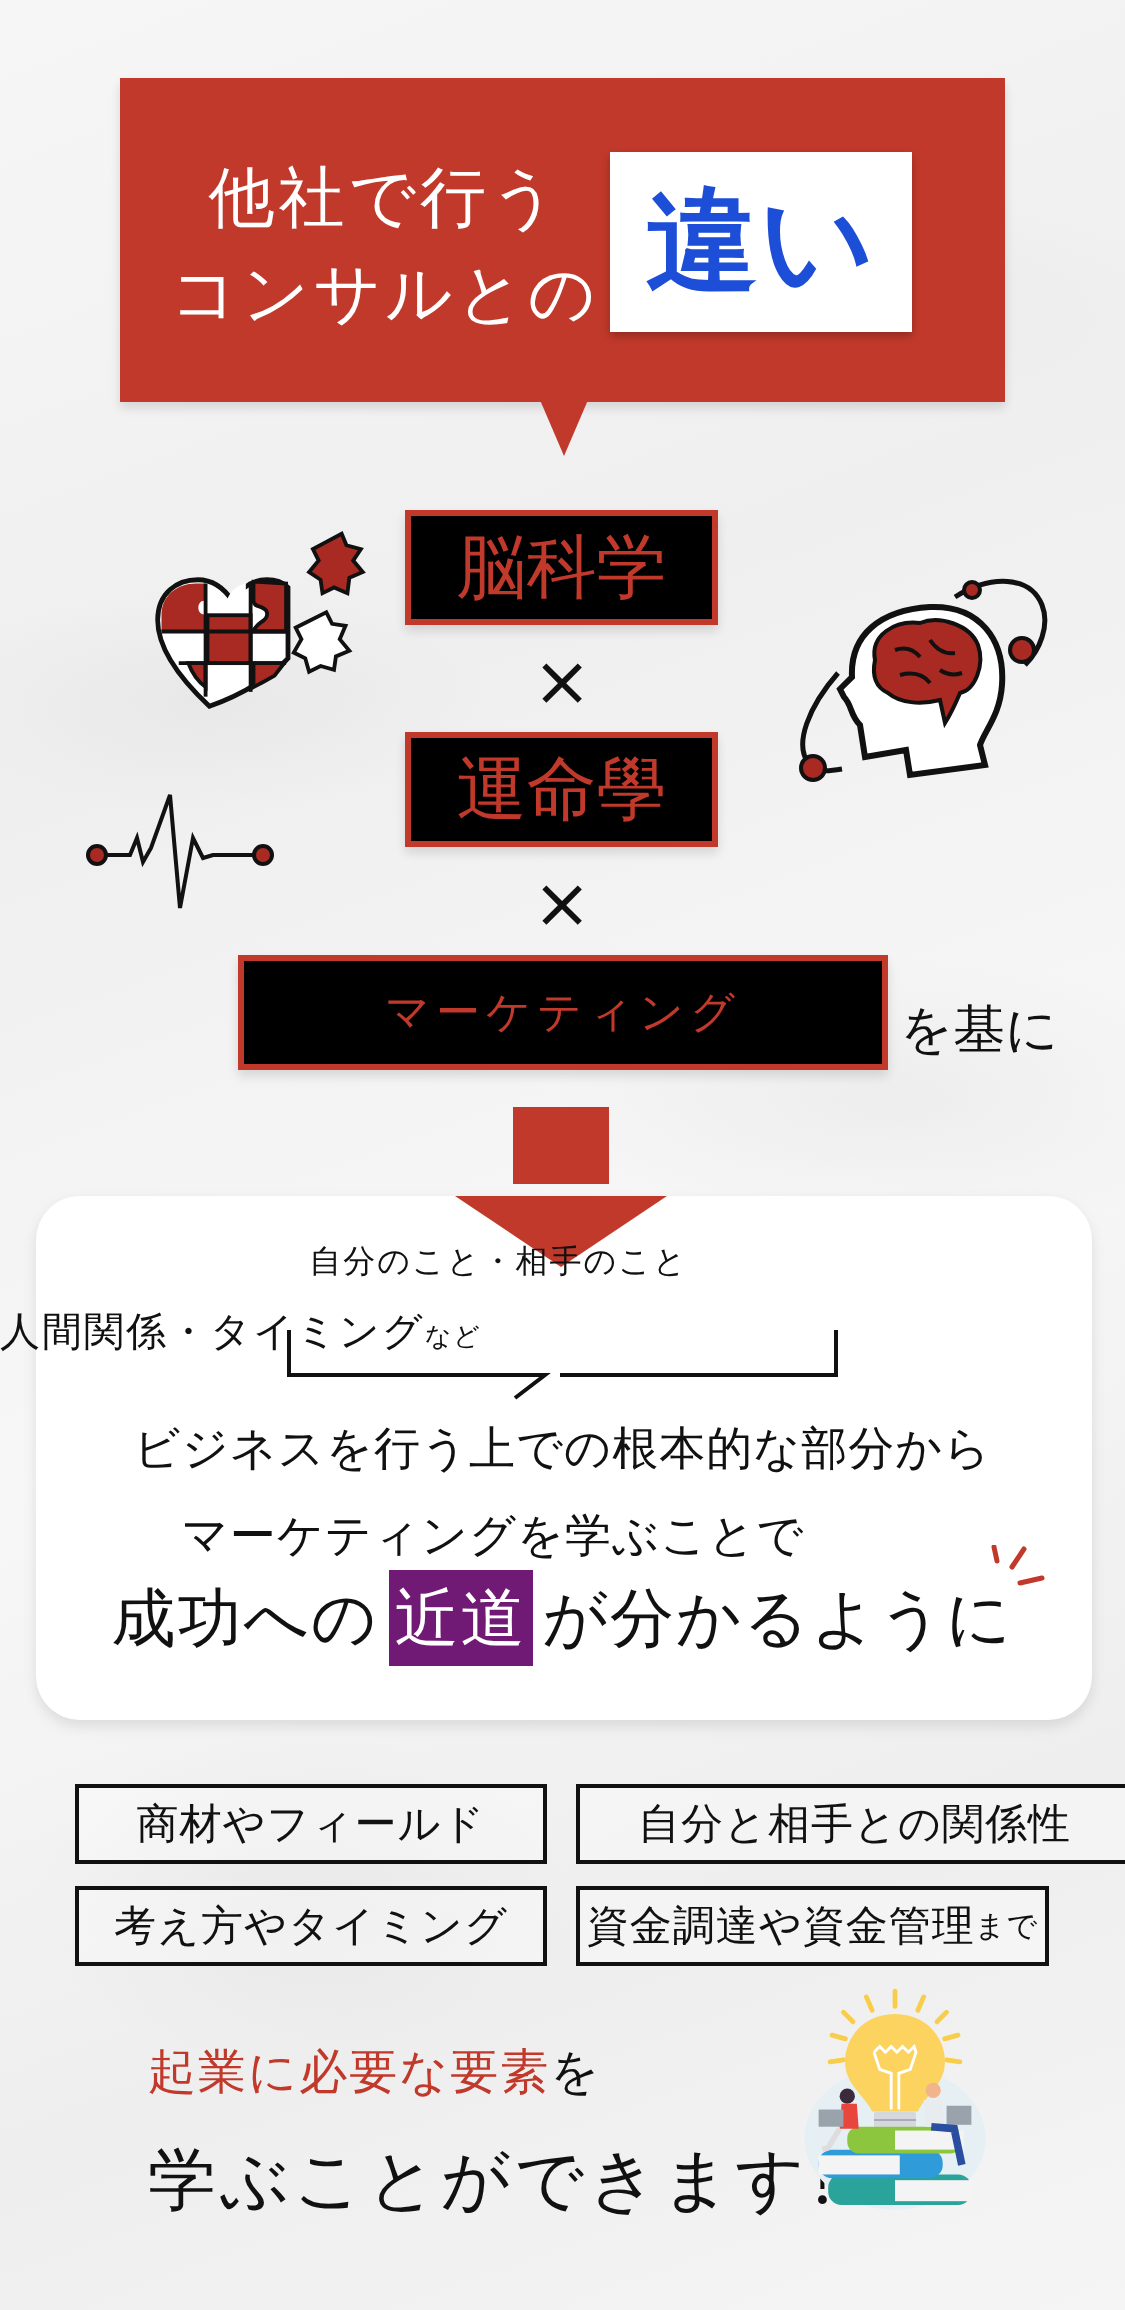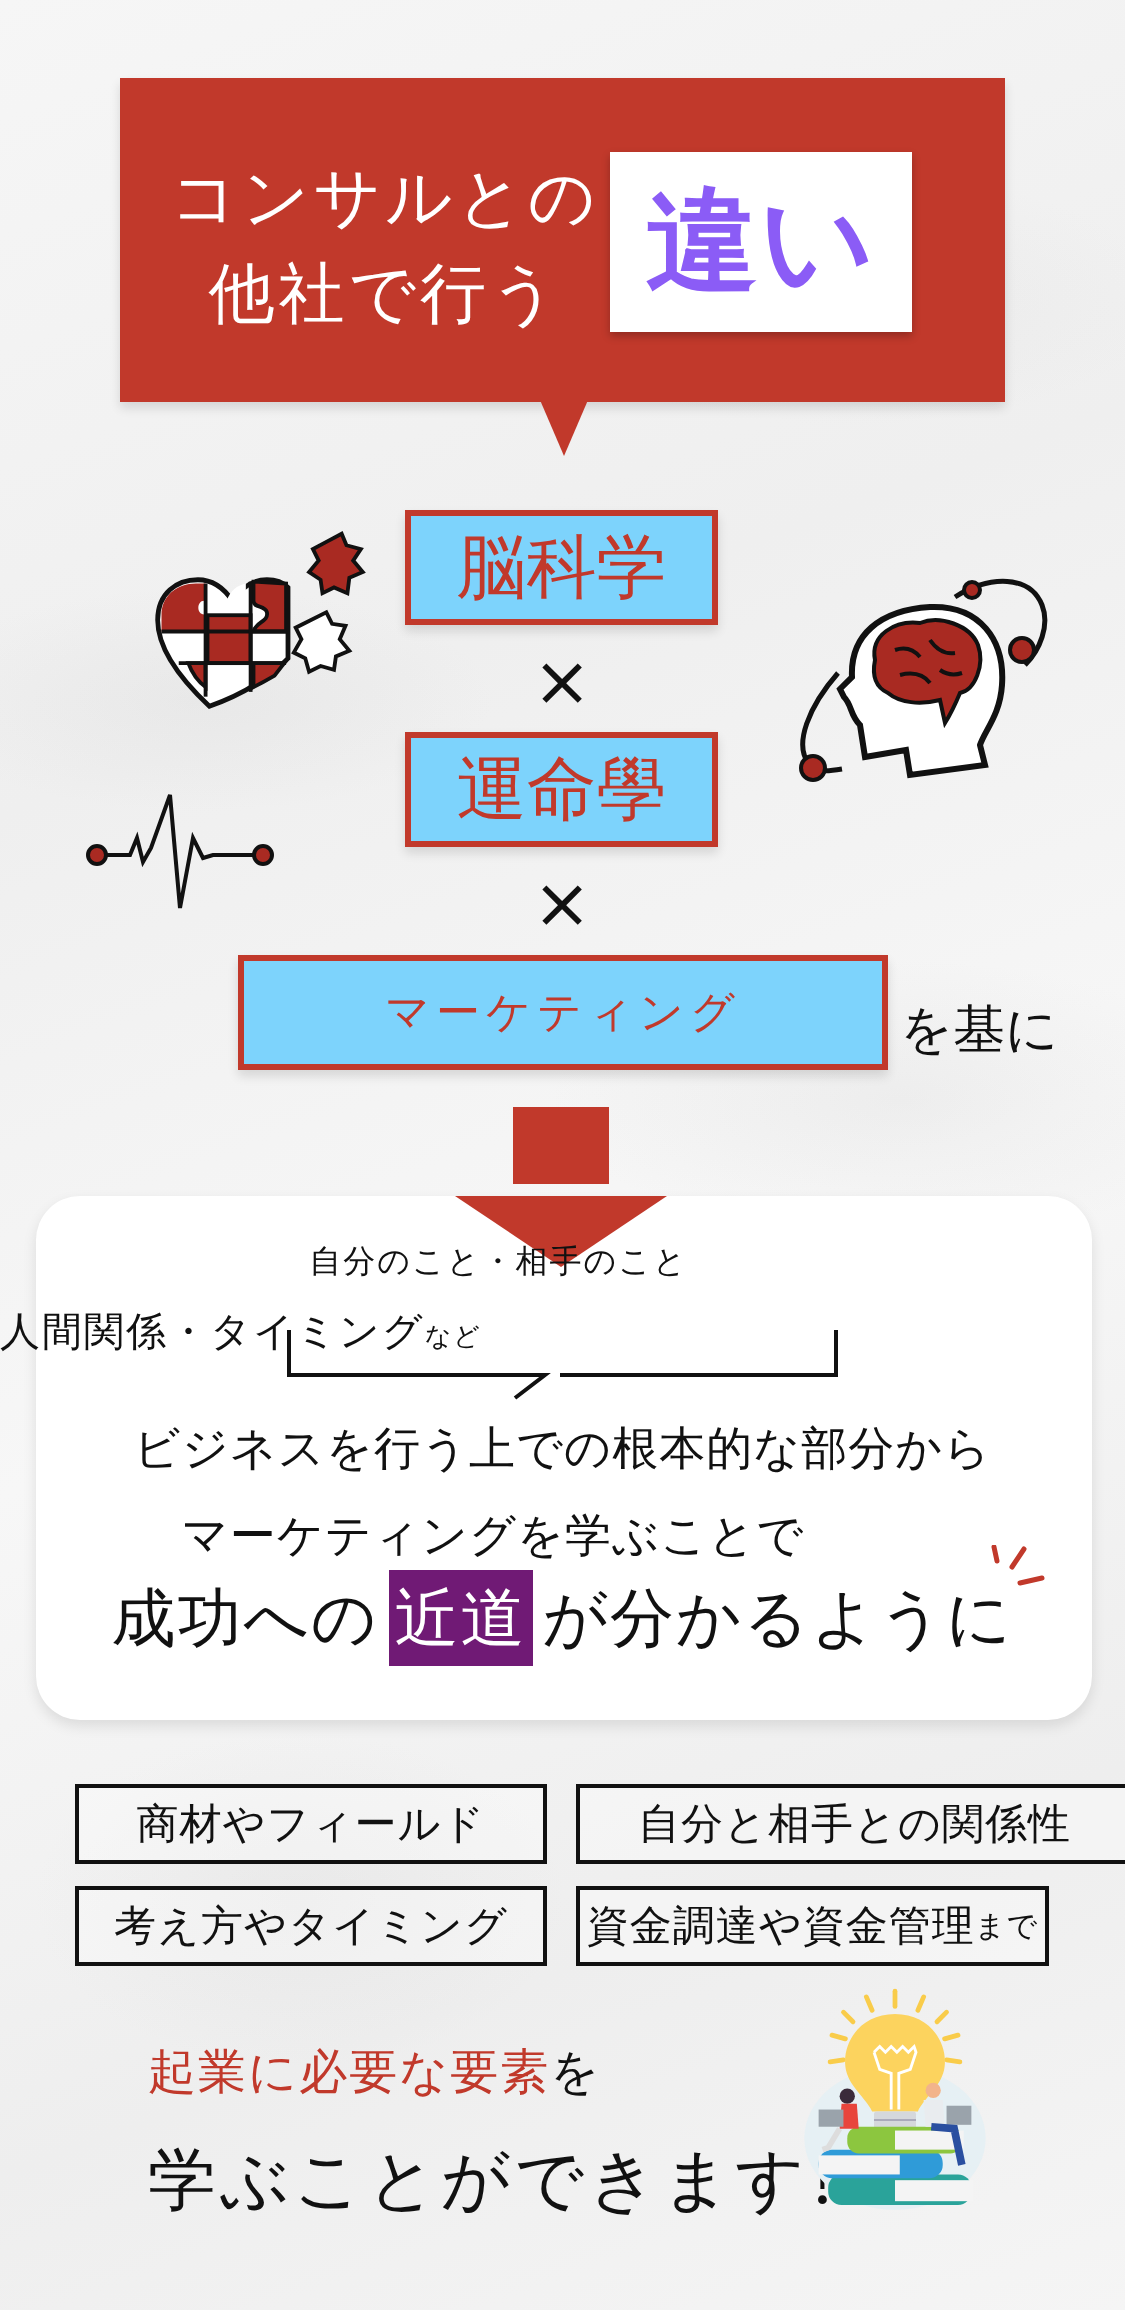--- a/index.html
+++ b/index.html
@@ -33,25 +33,25 @@
     left:170px; top:150px; width:430px;
     color:#fff; font-size:66px; line-height:96px; letter-spacing:4px;
     text-align:center;
   }
   .banner-box {
     left:610px; top:152px; width:302px; height:180px;
     background:#fff;
     box-shadow: 0 4px 8px rgba(0,0,0,0.25);
     display:flex; align-items:center; justify-content:center;
   }
-  .banner-box span { color:#8b5cf6; font-size:112px; font-weight:bold; letter-spacing:2px; }
+  .banner-box span { color:#1d4ed8; font-size:112px; font-weight:bold; letter-spacing:2px; }
 
   
   .label-box {
-    background:#7dd3fc;
+    background:#000000;
     border:6px solid #c1392b;
     box-shadow: 0 6px 10px rgba(0,0,0,0.12);
     display:flex; align-items:center; justify-content:center;
     color:#c1392b;
   }
   .lb1 { left:405px; top:510px; width:313px; height:115px; font-size:70px; }
   .lb2 { left:405px; top:732px; width:313px; height:115px; font-size:70px; }
   .lb3 { left:238px; top:955px; width:650px; height:115px; font-size:44px; letter-spacing:6px;justify-content:center; }
   .times {
     font-family:"DejaVu Sans", sans-serif;
@@ -112,22 +112,22 @@
   .icon-heart { left:150px; top:520px; width:230px; height:200px; }
   .icon-head { left:780px; top:565px; width:280px; height:230px; }
   .icon-pulse { left:85px; top:790px; width:190px; height:120px; }
 </style>
 </head>
 <body>
 
 <div class="abs banner"></div>
 <div class="abs banner-tail"></div>
 <div class="abs banner-text">
+  <div>他社で行う</div>
   <div>コンサルとの</div>
-  <div>他社で行う</div>
 </div>
 <div class="abs banner-box">
   <span>違い</span>
 </div>
 
 <svg class="abs icon-heart" viewBox="0 0 240 200">
   <path d="M62 190 C30 160 8 130 8 100 C8 72 28 58 50 58 C66 58 78 68 86 80 C94 68 106 58 122 58 C134 58 140 62 144 66 L144 140 C120 165 90 180 62 190 Z" fill="#fff" stroke="#111" stroke-width="5"></path>
   <path d="M12 95 C12 75 28 62 48 62 L58 62 L58 80 C48 78 48 96 58 94 L58 112 L12 112 Z" fill="#a92a22"></path>
   <path d="M60 112 L100 112 L100 92 C108 90 108 74 100 74 L100 62 C90 64 84 70 80 80 C78 88 68 90 60 92 Z" fill="#fff"></path>
   <rect x="60" y="95" width="45" height="50" fill="#a92a22" stroke="#111" stroke-width="4"></rect>

